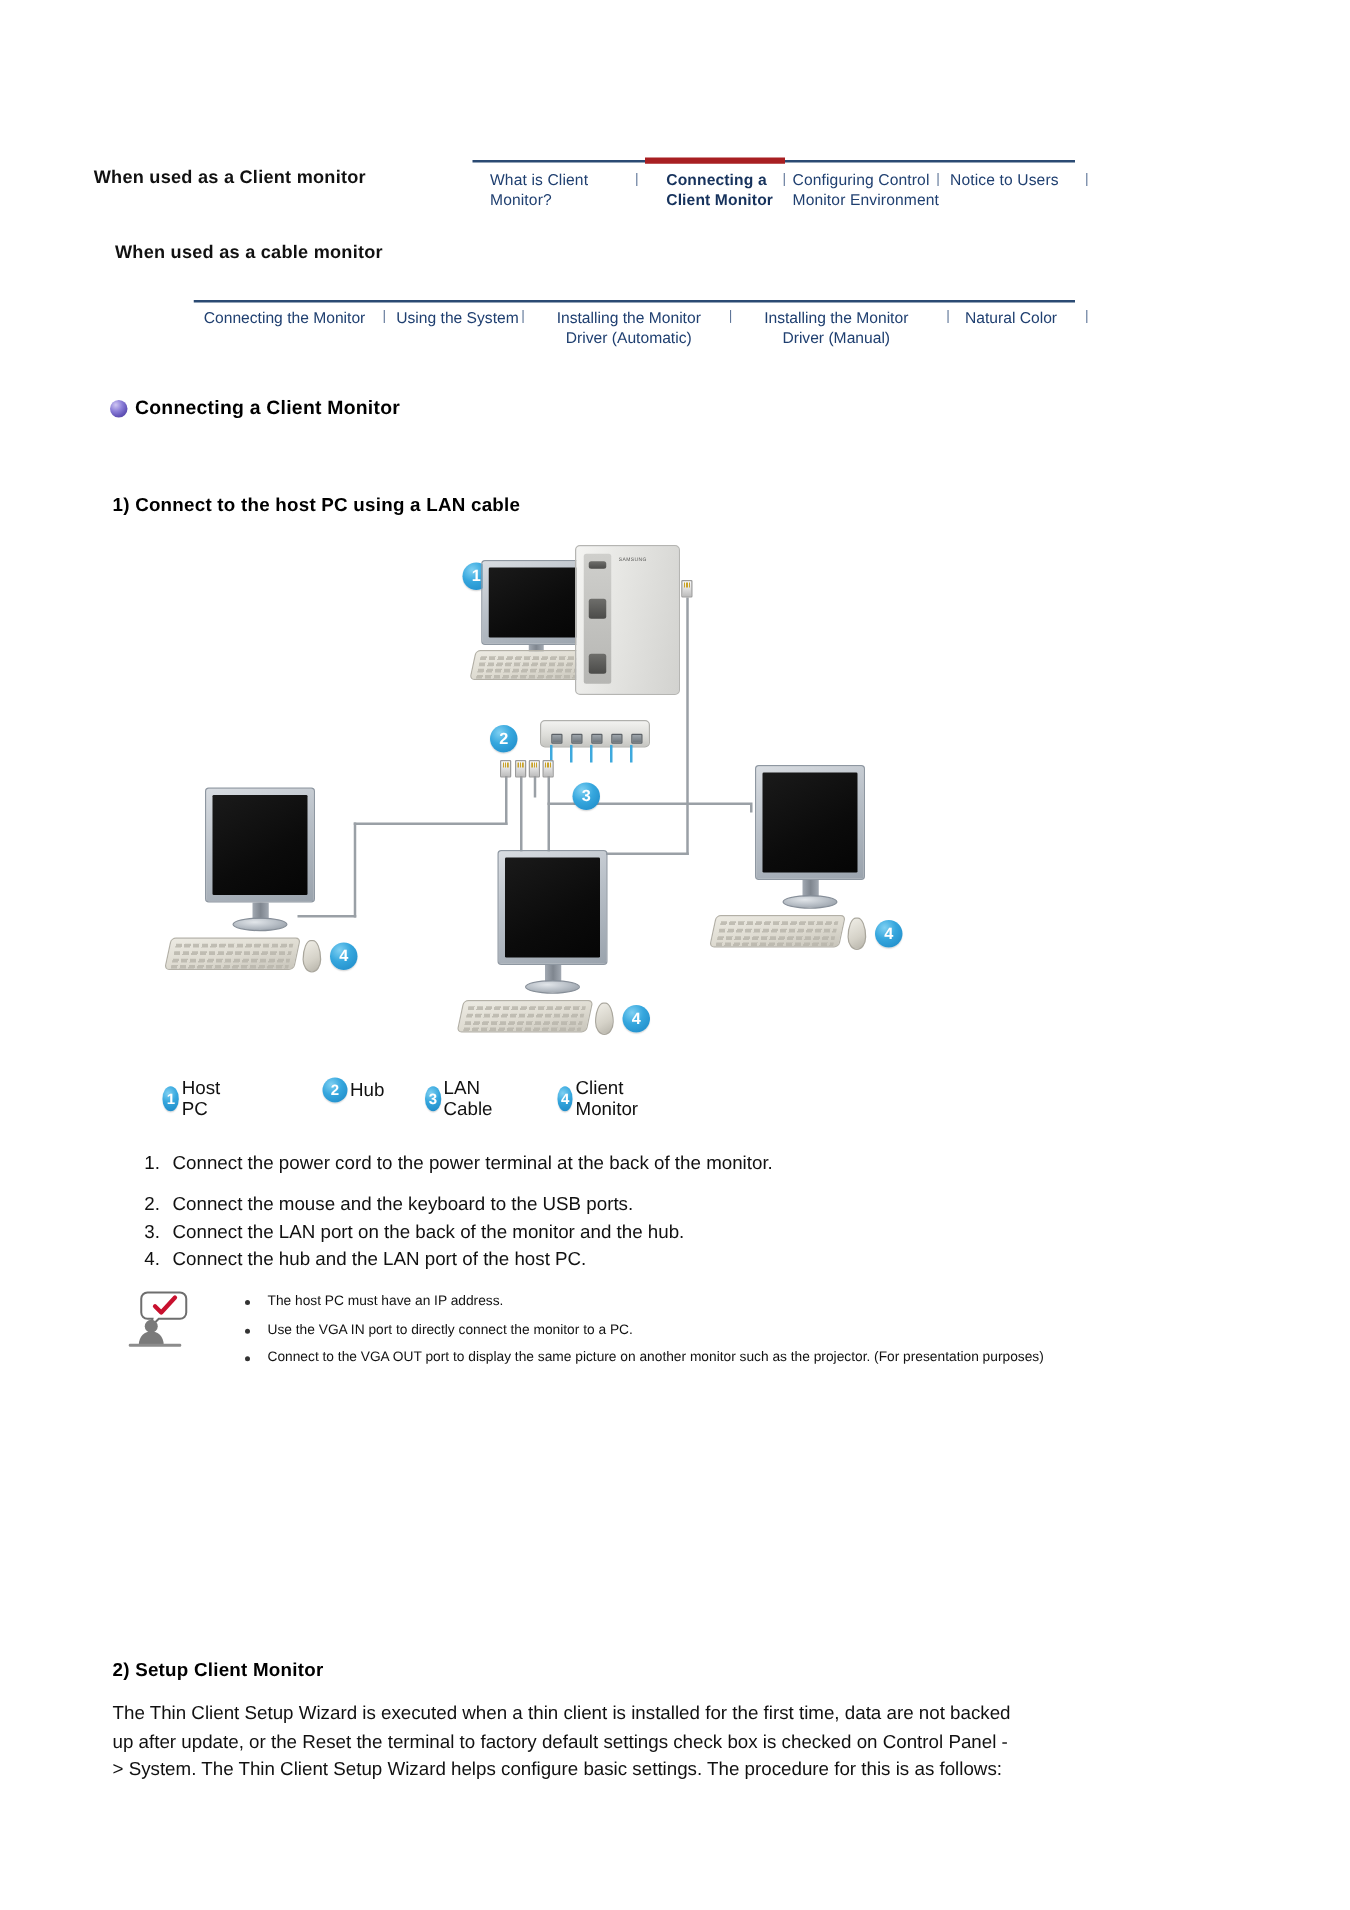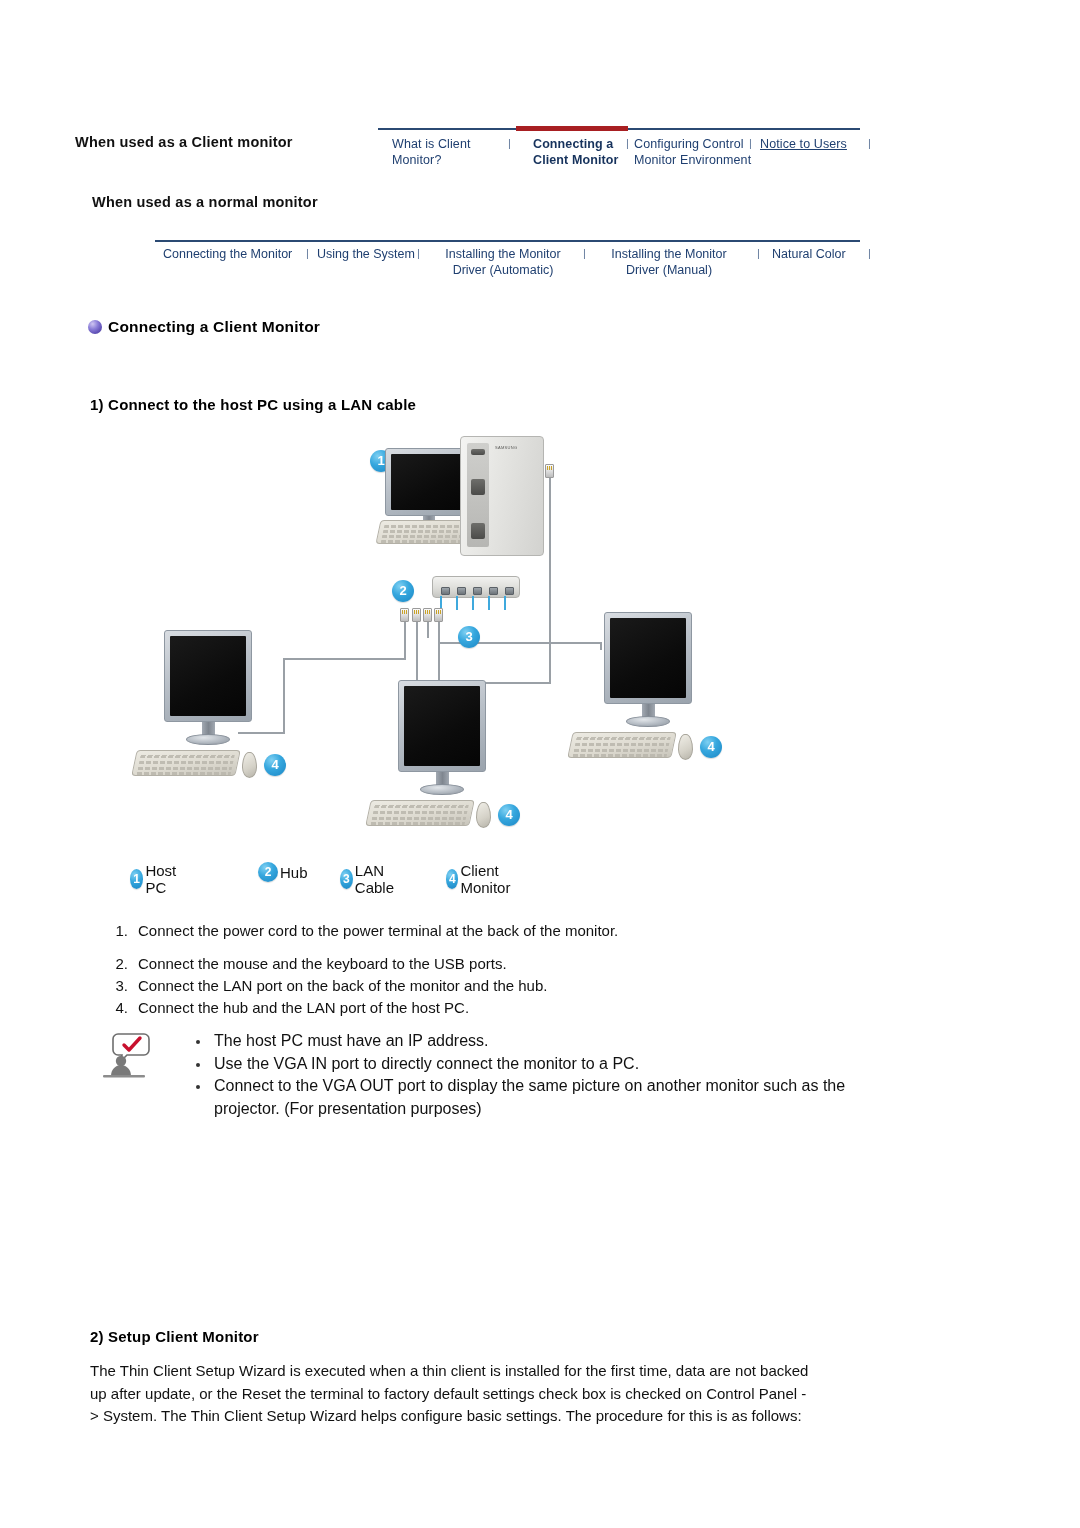--- a/index.html
+++ b/index.html
@@ -62,21 +62,21 @@
   .navsep {
     position: absolute;
     font-size: 11px;
     color: #5f7699;
     top: 137px;
   }
 
   .nl1 { left: 392px; top: 136px; }
   .nl2 { left: 533px; top: 136px; }
   .nl3 { left: 634px; top: 136px; }
-  .nl4 { left: 760px; top: 136px; text-decoration: underline; }
+  .nl4 { left: 760px; top: 136px; }
 
   .ns1 { left: 508px; }
   .ns2 { left: 626px; }
   .ns3 { left: 749px; }
   .ns4 { left: 868px; }
 
   .navlink2 {
     position: absolute;
     font-size: 12.5px;
     line-height: 16px;
@@ -282,21 +282,21 @@
   .step .num { position: absolute; left: 0; top: 0; width: 28px; text-align: right; }
   .step.gap { margin-bottom: 11px; }
 
   
   .note { position: absolute; left: 100px; top: 1030px; width: 760px; }
   .note-icon { position: absolute; left: 0; top: 2px; width: 64px; height: 48px; }
 
   .note-list { position: absolute; left: 92px; top: 0; width: 660px; }
   .note-li {
     position: relative;
-    font-size: 16px;
+    font-size: 11px;
     line-height: 22.5px;
     color: #111;
     padding-left: 22px;
     margin: 0;
   }
   .note-li::before {
     content: "";
     position: absolute;
     left: 4px; top: 10px;
     width: 4px; height: 4px;
@@ -326,21 +326,21 @@
 </head>
 <body>
 
 <div class="page">
 
   <div class="nav-block">
 
     <div class="side-label l1">When used as a
 Client monitor</div>
     <div class="side-label l2">When used as a
-normal monitor</div>
+cable monitor</div>
 
     <div class="navline top1"></div>
     <div class="active-underline"></div>
 
     <a class="navlink nl1">What is Client
 Monitor?</a>
     <span class="navsep ns1">|</span>
     <a class="navlink active nl2">Connecting a
 Client Monitor</a>
     <span class="navsep ns2">|</span>

